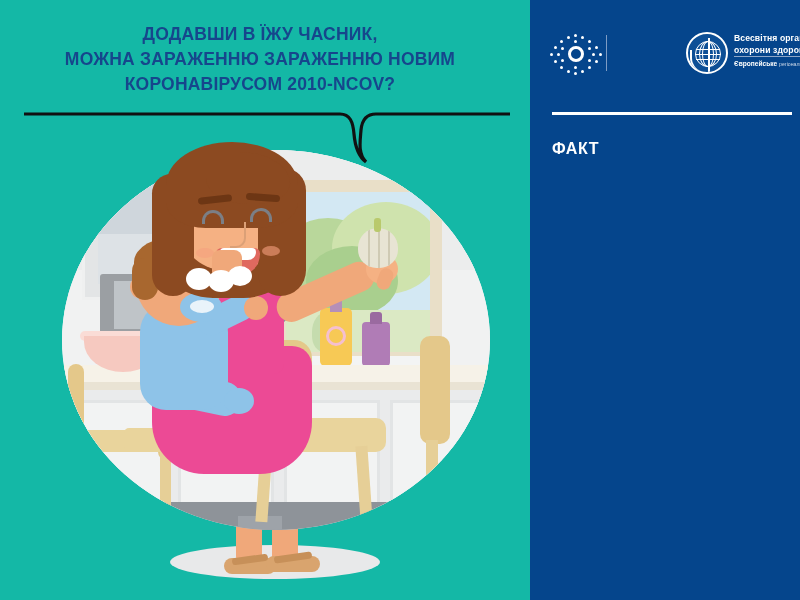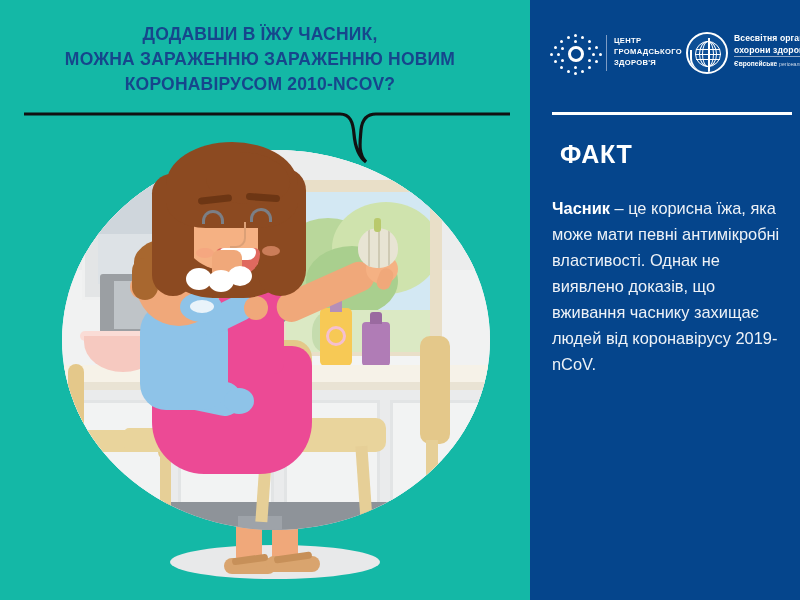--- a/index.html
+++ b/index.html
@@ -231,25 +231,24 @@
   .divider {
     position: absolute;
     left: 22px; top: 112px;
     width: 240px; height: 3px;
     background: #ffffff;
   }
   .fact-label {
     position: absolute;
     left: 22px; top: 140px;
     color: #ffffff;
-    font-size: 25px;
+    font-size: 16px;
     font-weight: bold;
     letter-spacing: .6px;
     font-family: "Liberation Sans", sans-serif;
-    margin-left: 8px;
   }
   .fact-body {
     position: absolute;
     left: 22px; top: 195px;
     width: 228px;
     color: #eef2f7;
     font-size: 16.4px;
     line-height: 26px;
     font-family: "Liberation Sans", sans-serif;
   }
@@ -436,25 +435,20 @@
         <div class="phc-dot" style="left:38px; top:27px; width:3px; height:3px;"></div>
         <div class="phc-dot" style="left:45px; top:28px; width:3px; height:3px;"></div>
         <div class="phc-dot" style="left:10px; top:34px; width:3px; height:3px;"></div>
         <div class="phc-dot" style="left:24px; top:34px; width:3px; height:3px;"></div>
         <div class="phc-dot" style="left:38px; top:34px; width:3px; height:3px;"></div>
         <div class="phc-dot" style="left:17px; top:38px; width:3px; height:3px;"></div>
         <div class="phc-dot" style="left:31px; top:38px; width:3px; height:3px;"></div>
         <div class="phc-dot" style="left:24px; top:40px; width:3px; height:3px;"></div>
       </div>
       <div class="phc-div"></div>
-      <div class="phc-text">
-        <div>ЦЕНТР</div>
-        <div>ГРОМАДСЬКОГО</div>
-        <div>ЗДОРОВ'Я</div>
-      </div>
 
       <div class="who-logo">
         <div class="who-circle">
           <div class="who-globe"></div>
           <div class="who-merid" style="left:14px; top:7px; width:12px; height:26px;"></div>
           <div class="who-merid" style="left:11px; top:7px; width:18px; height:26px;"></div>
           <div class="who-lat" style="left:8px;  top:15px; width:24px;"></div>
           <div class="who-lat" style="left:7px;  top:20px; width:26px;"></div>
           <div class="who-lat" style="left:8px;  top:25px; width:24px;"></div>
           <div class="who-rod"></div>
@@ -470,18 +464,15 @@
       <div class="who-sub">
         <span>Європейське</span>
         <span class="thin">регіональне бюро</span>
       </div>
     </div>
 
     <div class="divider"></div>
 
     <div class="fact-label">ФАКТ</div>
 
-    <div class="fact-body">
-      <b>Часник</b><span> – це корисна їжа, яка може мати певні антимікробні властивості. Однак не виявлено доказів, що вживання часнику захищає людей від коронавірусу 2019-nCoV.</span>
-    </div>
 
   </div>
 </div>
 
 </body></html>

